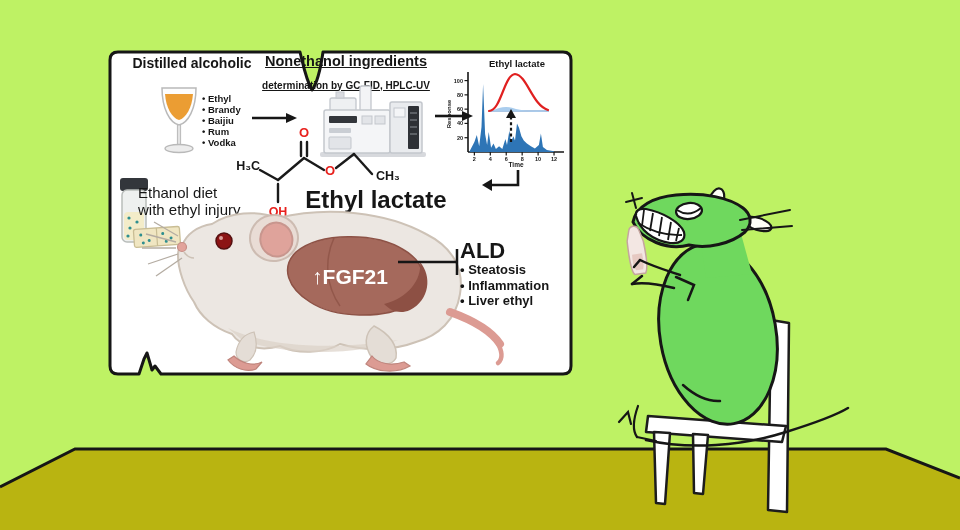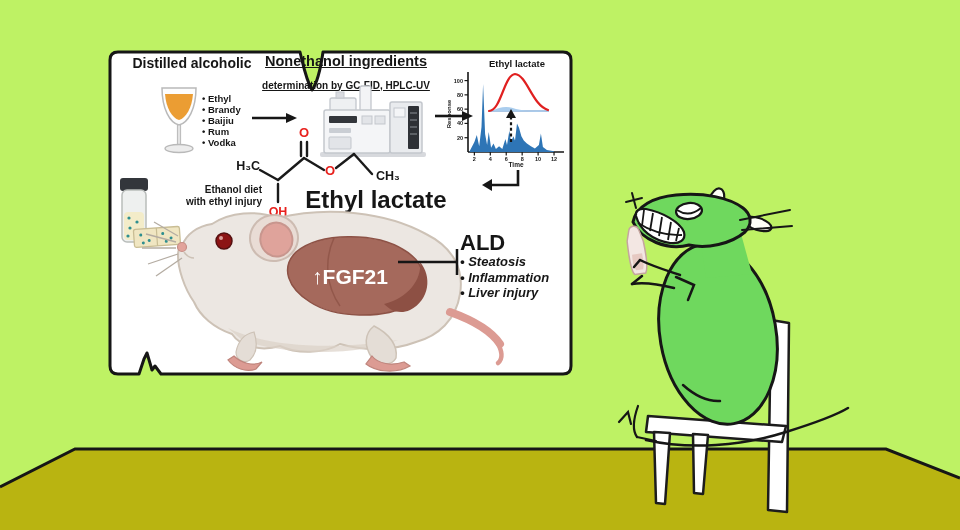--- a/index.html
+++ b/index.html
@@ -9,25 +9,25 @@
   .abs{position:absolute;}
   svg text{font-family:"Liberation Sans",sans-serif;}
   
   .poster{left:108px;top:50px;width:465px;height:326px;}
   .poster .hd{font-weight:700;color:#161616;text-align:center;line-height:1.07;}
   .hd-left{left:4px;top:6px;width:160px;font-size:14px;}
   .hd-right{left:140px;top:4px;width:196px;font-size:14.5px;text-decoration:underline;}
   .hd-sub{font-size:10px;margin-top:11px;letter-spacing:0;}
   .bev-list{left:94px;top:44px;font-size:9.5px;font-weight:700;color:#161616;line-height:1.15;}
   .bev-list div::before{content:"• ";}
-  .diet{left:30px;top:134px;width:124px;text-align:right;font-size:10px;font-weight:700;color:#161616;line-height:1.15;}
+  .diet{left:30px;top:134px;width:124px;text-align:left;font-size:15px;font-weight:400;color:#161616;line-height:1.15;}
   .bigname{left:168px;top:136px;width:200px;text-align:center;font-size:24px;font-weight:700;color:#161616;}
   .ald{left:352px;top:182px;width:112px;color:#161616;}
-  .ald-h{font-size:22px;font-weight:700;line-height:1;}
-  .ald-li{font-size:13px;font-weight:700;line-height:1.2;font-style:italic;}
+  .ald-h{font-size:22px;font-weight:700;line-height:1;margin-top:8px;}
+  .ald-li{font-size:13px;font-weight:700;line-height:1.2;}
   .ald-li::before{content:"•  ";}
 </style>
 </head>
 <body>
 
 <div class="scene">
 
   <svg class="abs" style="left:0;top:0;" width="960" height="530" viewBox="0 0 960 530">
     <polygon points="0,487 75,449 886,449 960,478 960,530 0,530" fill="#b9b411"></polygon>
     <polyline points="0,487 75,449 886,449 960,478" fill="none" stroke="#161616" stroke-width="3"></polyline>
@@ -225,21 +225,21 @@
 
     <svg class="abs" style="left:0;top:0;" width="465" height="326" viewBox="0 0 465 326" pointer-events="none">
       <line x1="290" y1="212" x2="349" y2="212" stroke="#161616" stroke-width="2.5"></line>
       <line x1="349" y1="199" x2="349" y2="225" stroke="#161616" stroke-width="2.5"></line>
     </svg>
 
     <div class="abs ald">
       <div class="ald-h">ALD</div>
       <div class="ald-li">Steatosis</div>
       <div class="ald-li">Inflammation</div>
-      <div class="ald-li">Liver injury</div>
+      <div class="ald-li">Liver ethyl</div>
     </div>
   </div>
 
   <svg class="abs" style="left:590px;top:178px;" width="370" height="352" viewBox="0 0 370 352">
 
     <g fill="#ffffff" stroke="#1c1c1c" stroke-width="2.5" stroke-linejoin="round">
       <polygon points="181,142 199,145 197,334 178,332"></polygon>
       <polygon points="58,238 196,248 192,264 56,254"></polygon>
       <polygon points="64,254 80,255 75,326 66,325"></polygon>
       <polygon points="103,256 118,257 113,316 104,315"></polygon>

